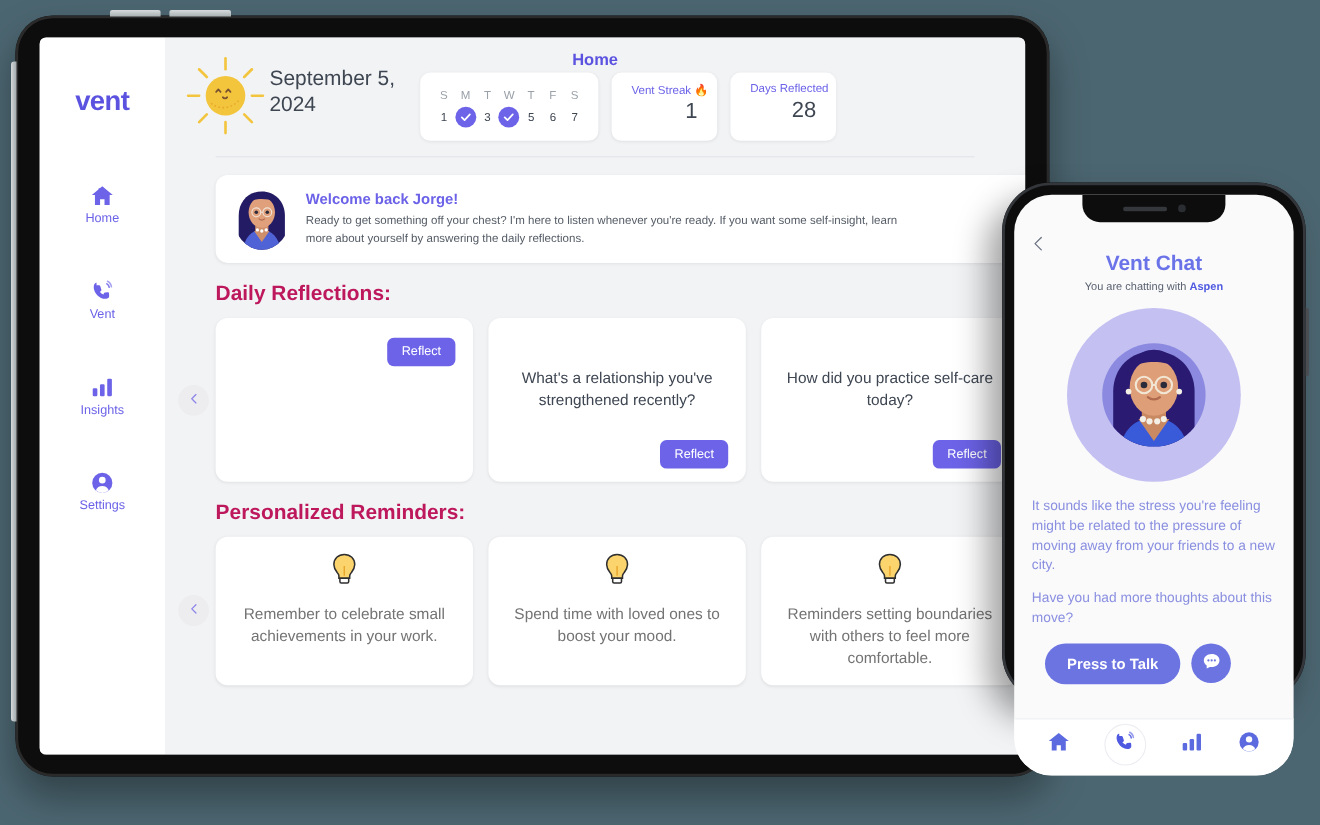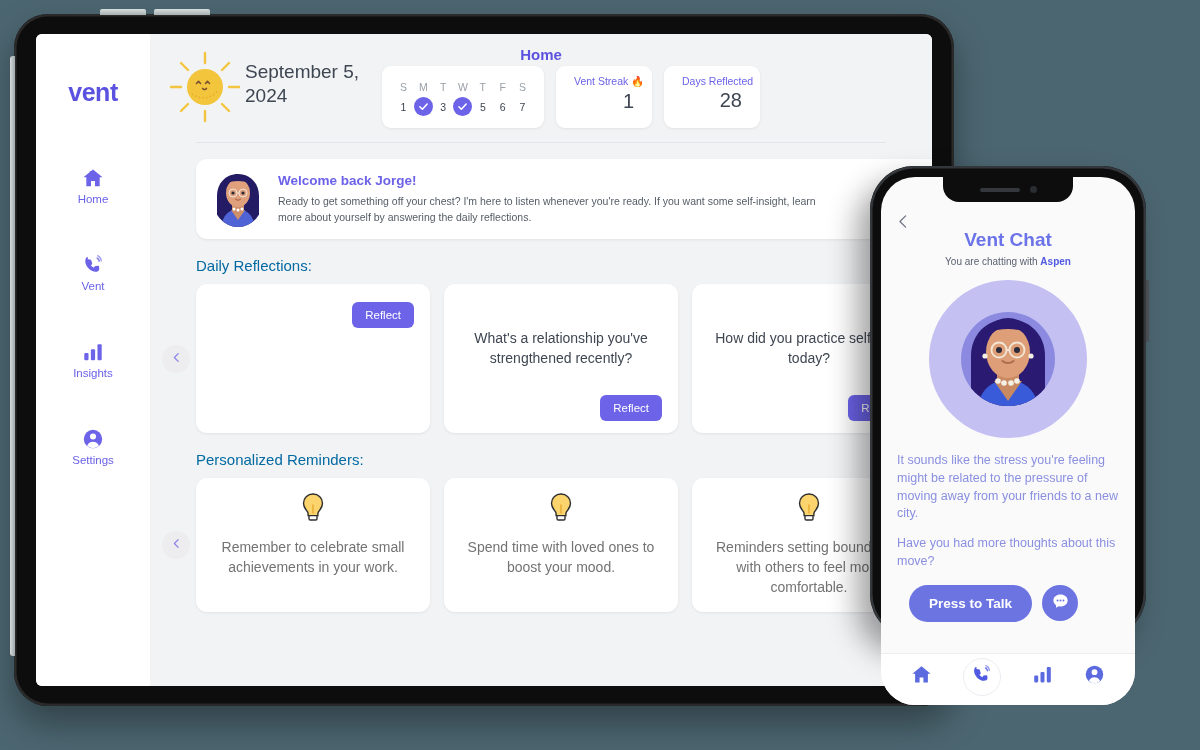--- a/index.html
+++ b/index.html
@@ -110,21 +110,21 @@
     box-shadow: 0 1px 3px rgba(0,0,0,.07);
     display: flex; align-items: center; padding: 0 14px;
     position: relative; width: 756px;
   }
   .welcome-txt { margin-left: 12px; padding-right: 120px; }
   .welcome-title { font-size: 13.5px; font-weight: 700; color: #6b62e8; margin-bottom: 5px; }
   .welcome-body { font-size: 10.5px; color: #555c66; line-height: 1.55; }
 
   
   .section-title {
-    font-size: 15px; font-weight: 400; color: #0369a1;
+    font-size: 19px; font-weight: 700; color: #be185d;
     margin: 18px 0 10px 46px;
   }
   .carousel { position: relative; padding-left: 46px; }
   .arrow-btn {
     position: absolute; left: 12px; top: 50%; transform: translateY(-50%);
     width: 28px; height: 28px; border-radius: 50%;
     background: #ededf0; border: 0; cursor: pointer;
     display: flex; align-items: center; justify-content: center;
   }
   .row { display: flex; gap: 14px; }
@@ -149,21 +149,21 @@
     box-shadow: 0 1px 3px rgba(0,0,0,.07);
     min-height: 126px; padding: 14px 18px 14px;
     display: flex; flex-direction: column; align-items: center; gap: 8px;
   }
   .pcard-txt {
     font-size: 14px; color: #737373; text-align: center; line-height: 1.42;
   }
 
   
   .phone {
-    position: absolute; left: 870px; top: 166px;
+    position: absolute; left: 911px; top: 166px;
     width: 276px; height: 472px;
     background: #0d0d0d; border-radius: 44px;
     box-shadow: -12px 16px 30px rgba(0,0,0,.38),
                 inset 0 0 0 2.5px #33363a;
   }
   .phone-btn {
     position: absolute; right: -3px; top: 114px;
     width: 3px; height: 62px; background: #4a4d51; border-radius: 0 2px 2px 0;
   }
   .phone-screen {

